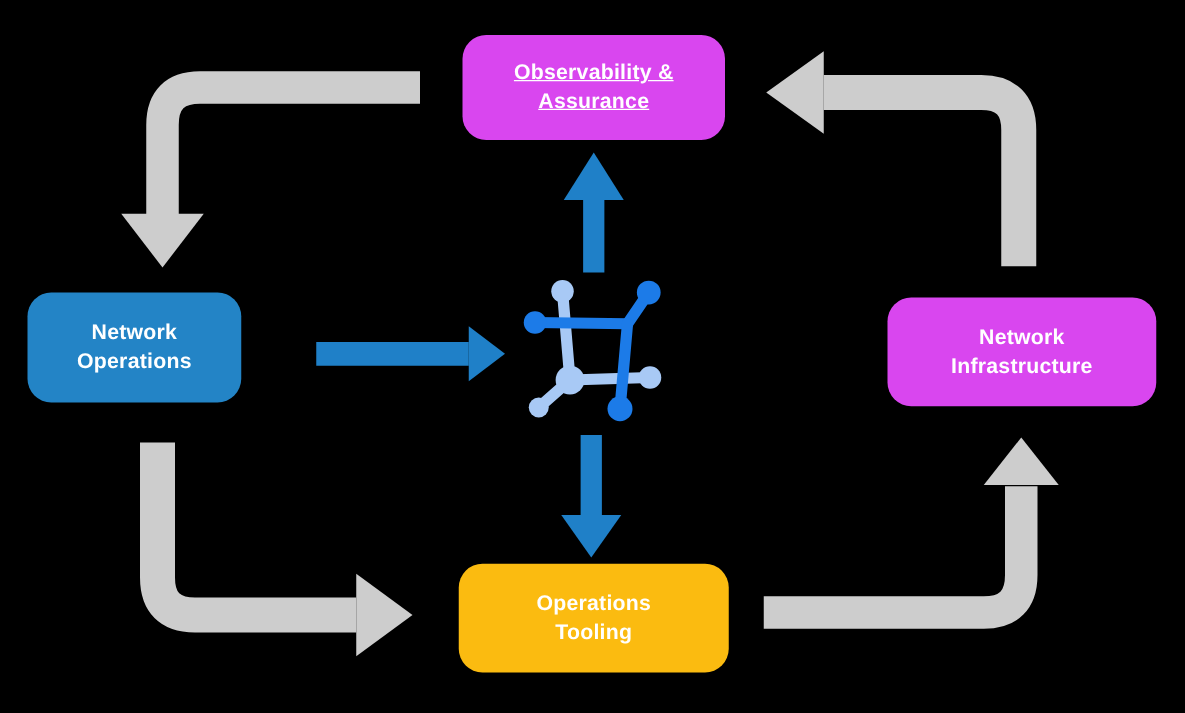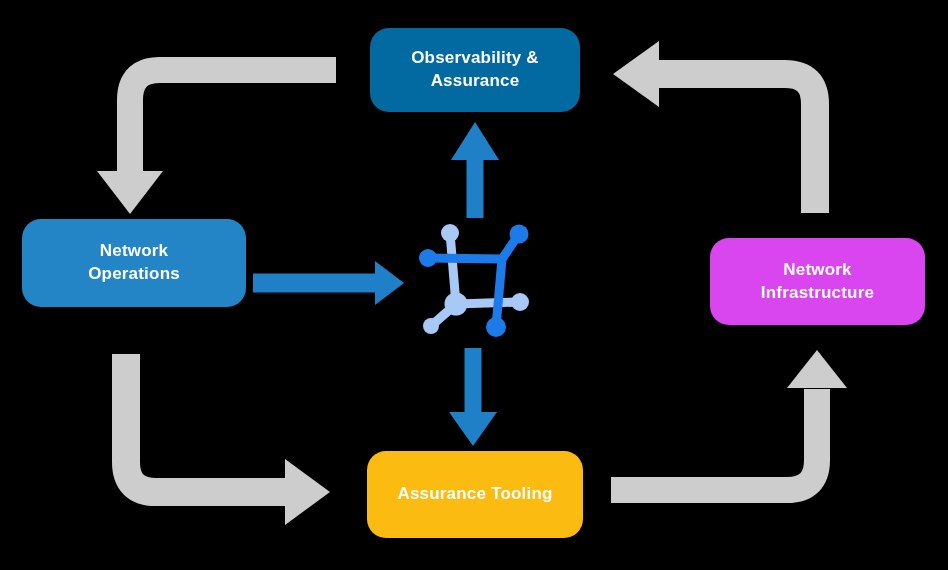--- a/index.html
+++ b/index.html
@@ -32,22 +32,22 @@
     color: #ffffff;
     font-size: 17px;
     font-weight: bold;
     line-height: 1.35;
     letter-spacing: 0.2px;
   }
   .node span {
     display: block;
     max-width: 158px;
   }
-  .node-observability  { left: 370px; top: 28px;  width: 210px; height: 84px; background: #0369a1; }
-  .node-operations     { left: 22px;  top: 219px; width: 224px; height: 88px; background: #2384C6; }
+  .node-observability  { left: 370px; top: 28px;  width: 210px; height: 84px; background: #d946ef; text-decoration: underline; }
+  .node-operations     { left: 22px;  top: 234px; width: 171px; height: 88px; background: #2384C6; }
   .node-infrastructure { left: 710px; top: 238px; width: 215px; height: 87px; background: #d946ef; }
   .node-automation     { left: 367px; top: 451px; width: 216px; height: 87px; background: #FBBB10; }
 </style>
 </head>
 <body>
 
 <div class="stage">
 
   <svg class="layer" width="948" height="570" viewBox="0 0 948 570">
 
@@ -119,16 +119,16 @@
 
   <div class="node node-operations">
     <span>Network Operations</span>
   </div>
 
   <div class="node node-infrastructure">
     <span>Network Infrastructure</span>
   </div>
 
   <div class="node node-automation">
-    <span>Assurance Tooling</span>
+    <span>Operations Tooling</span>
   </div>
 
 </div>
 
 </body></html>

